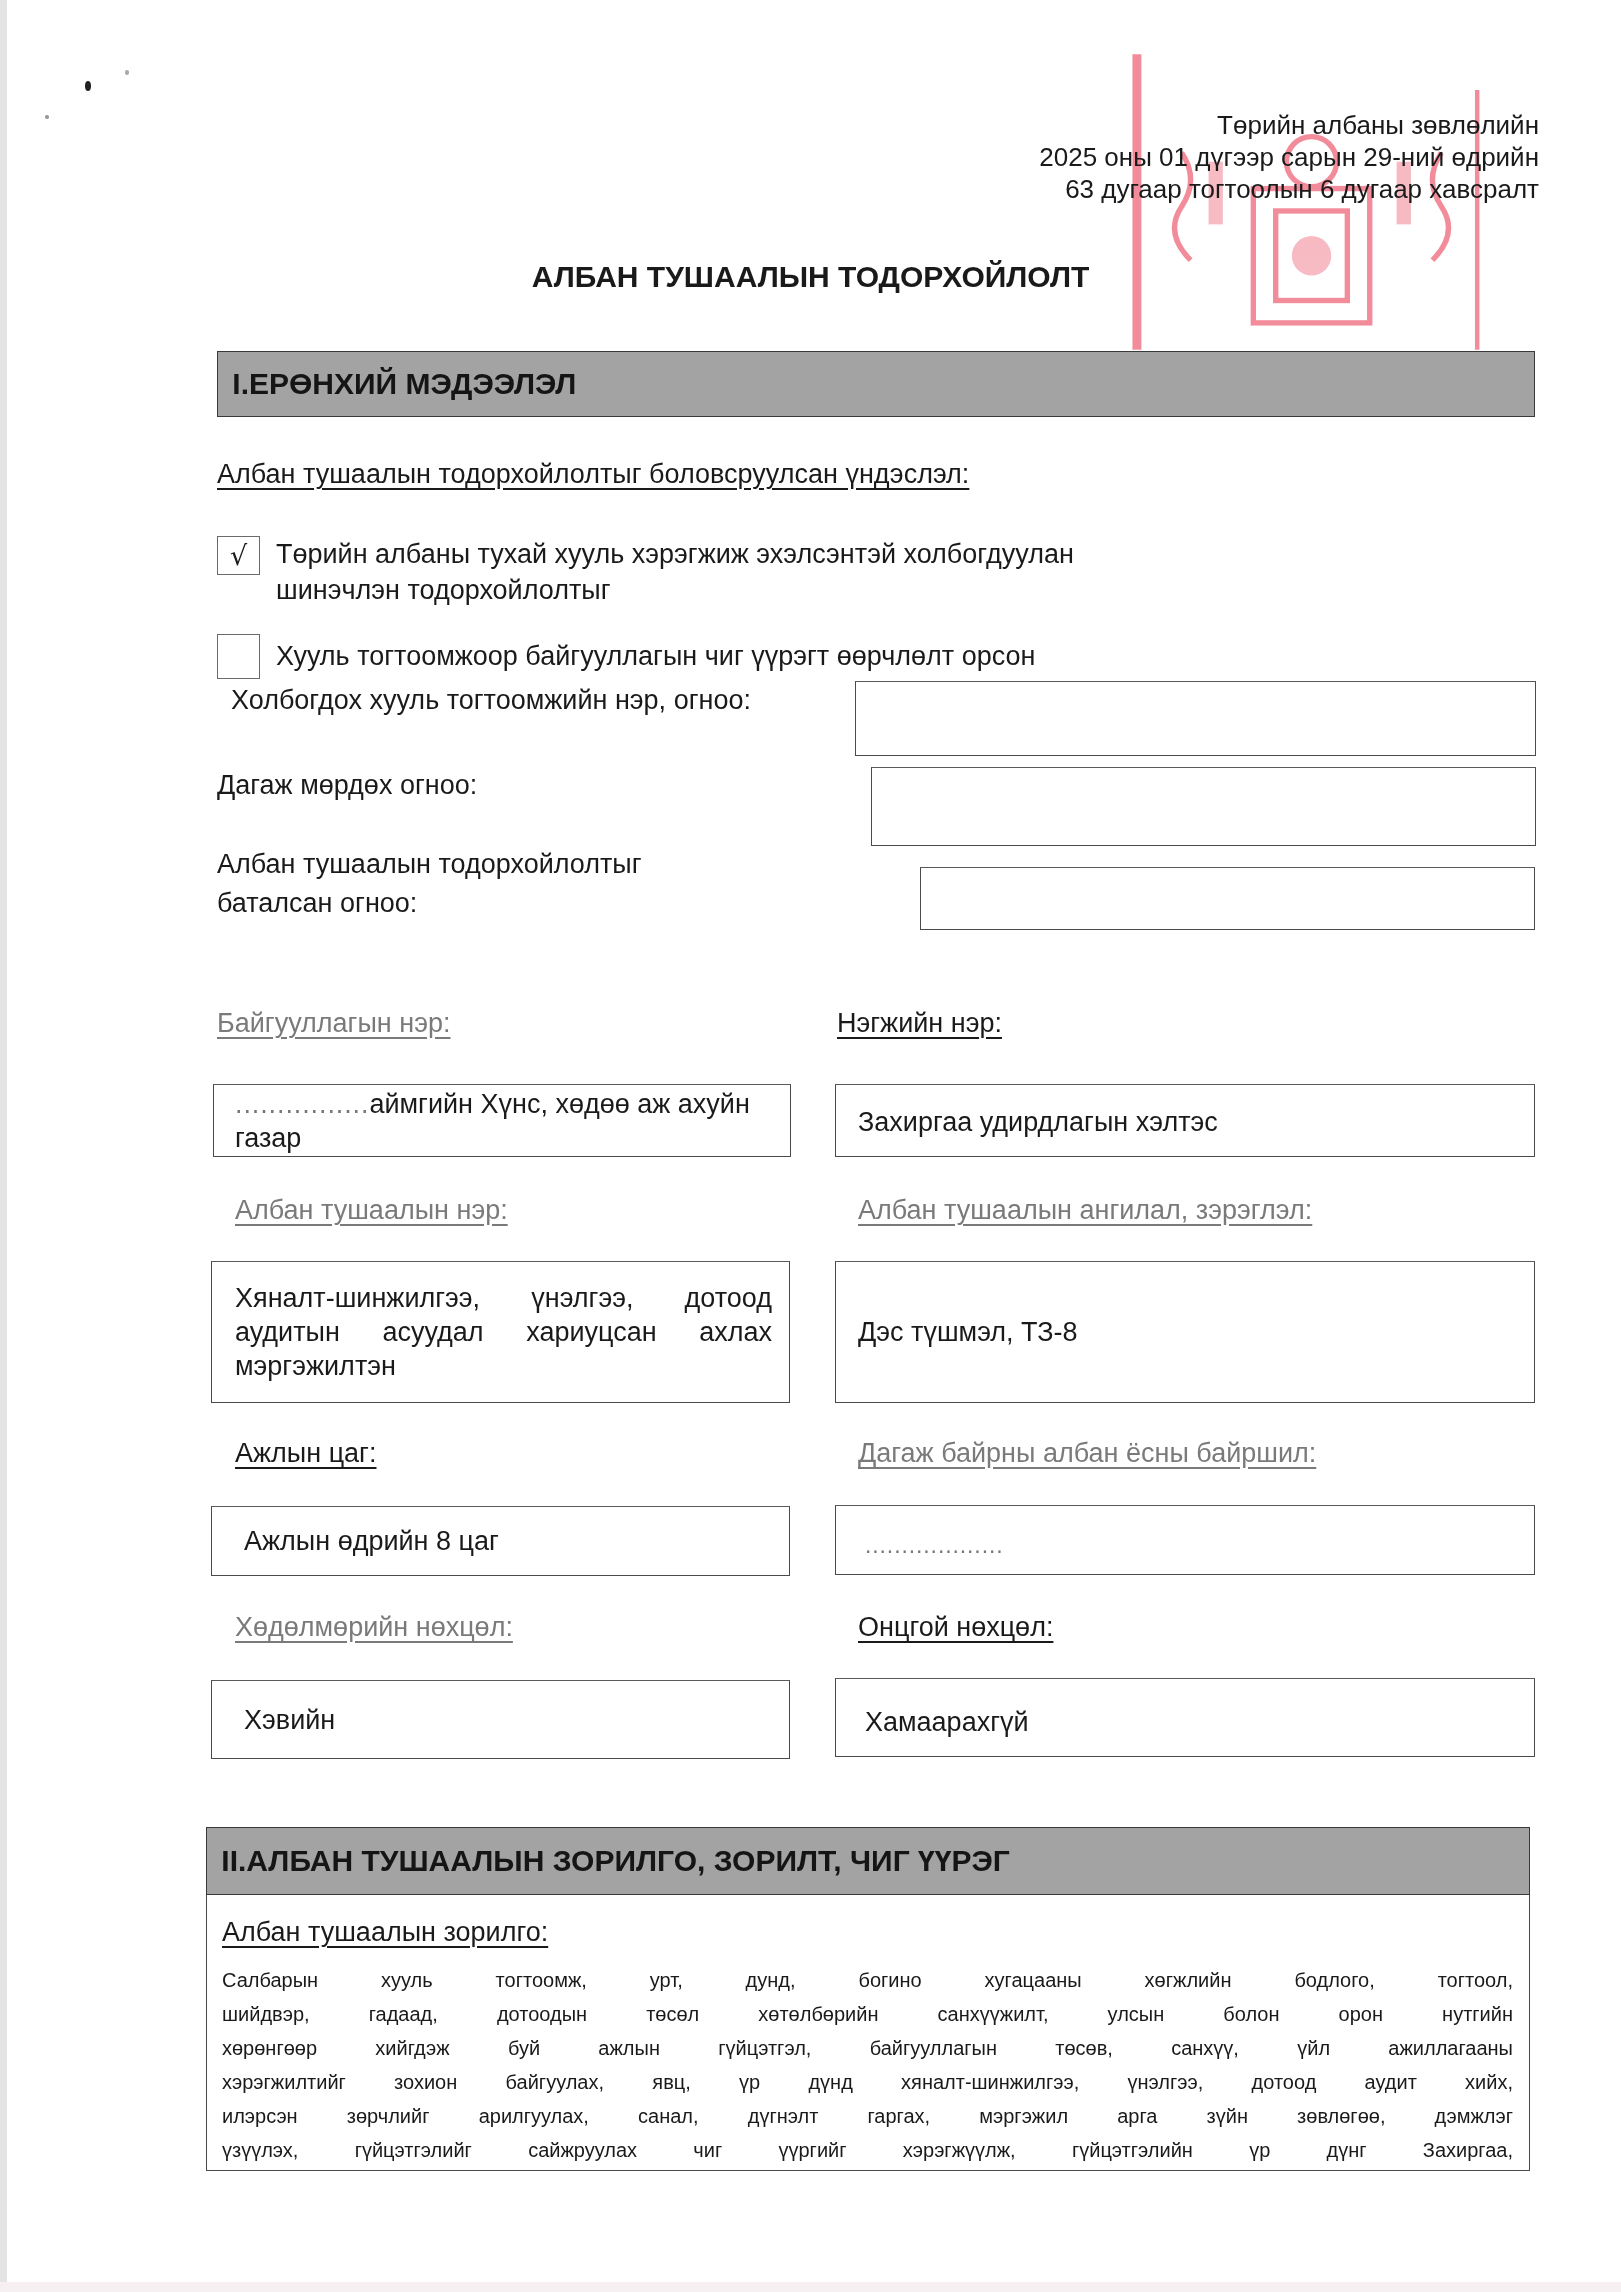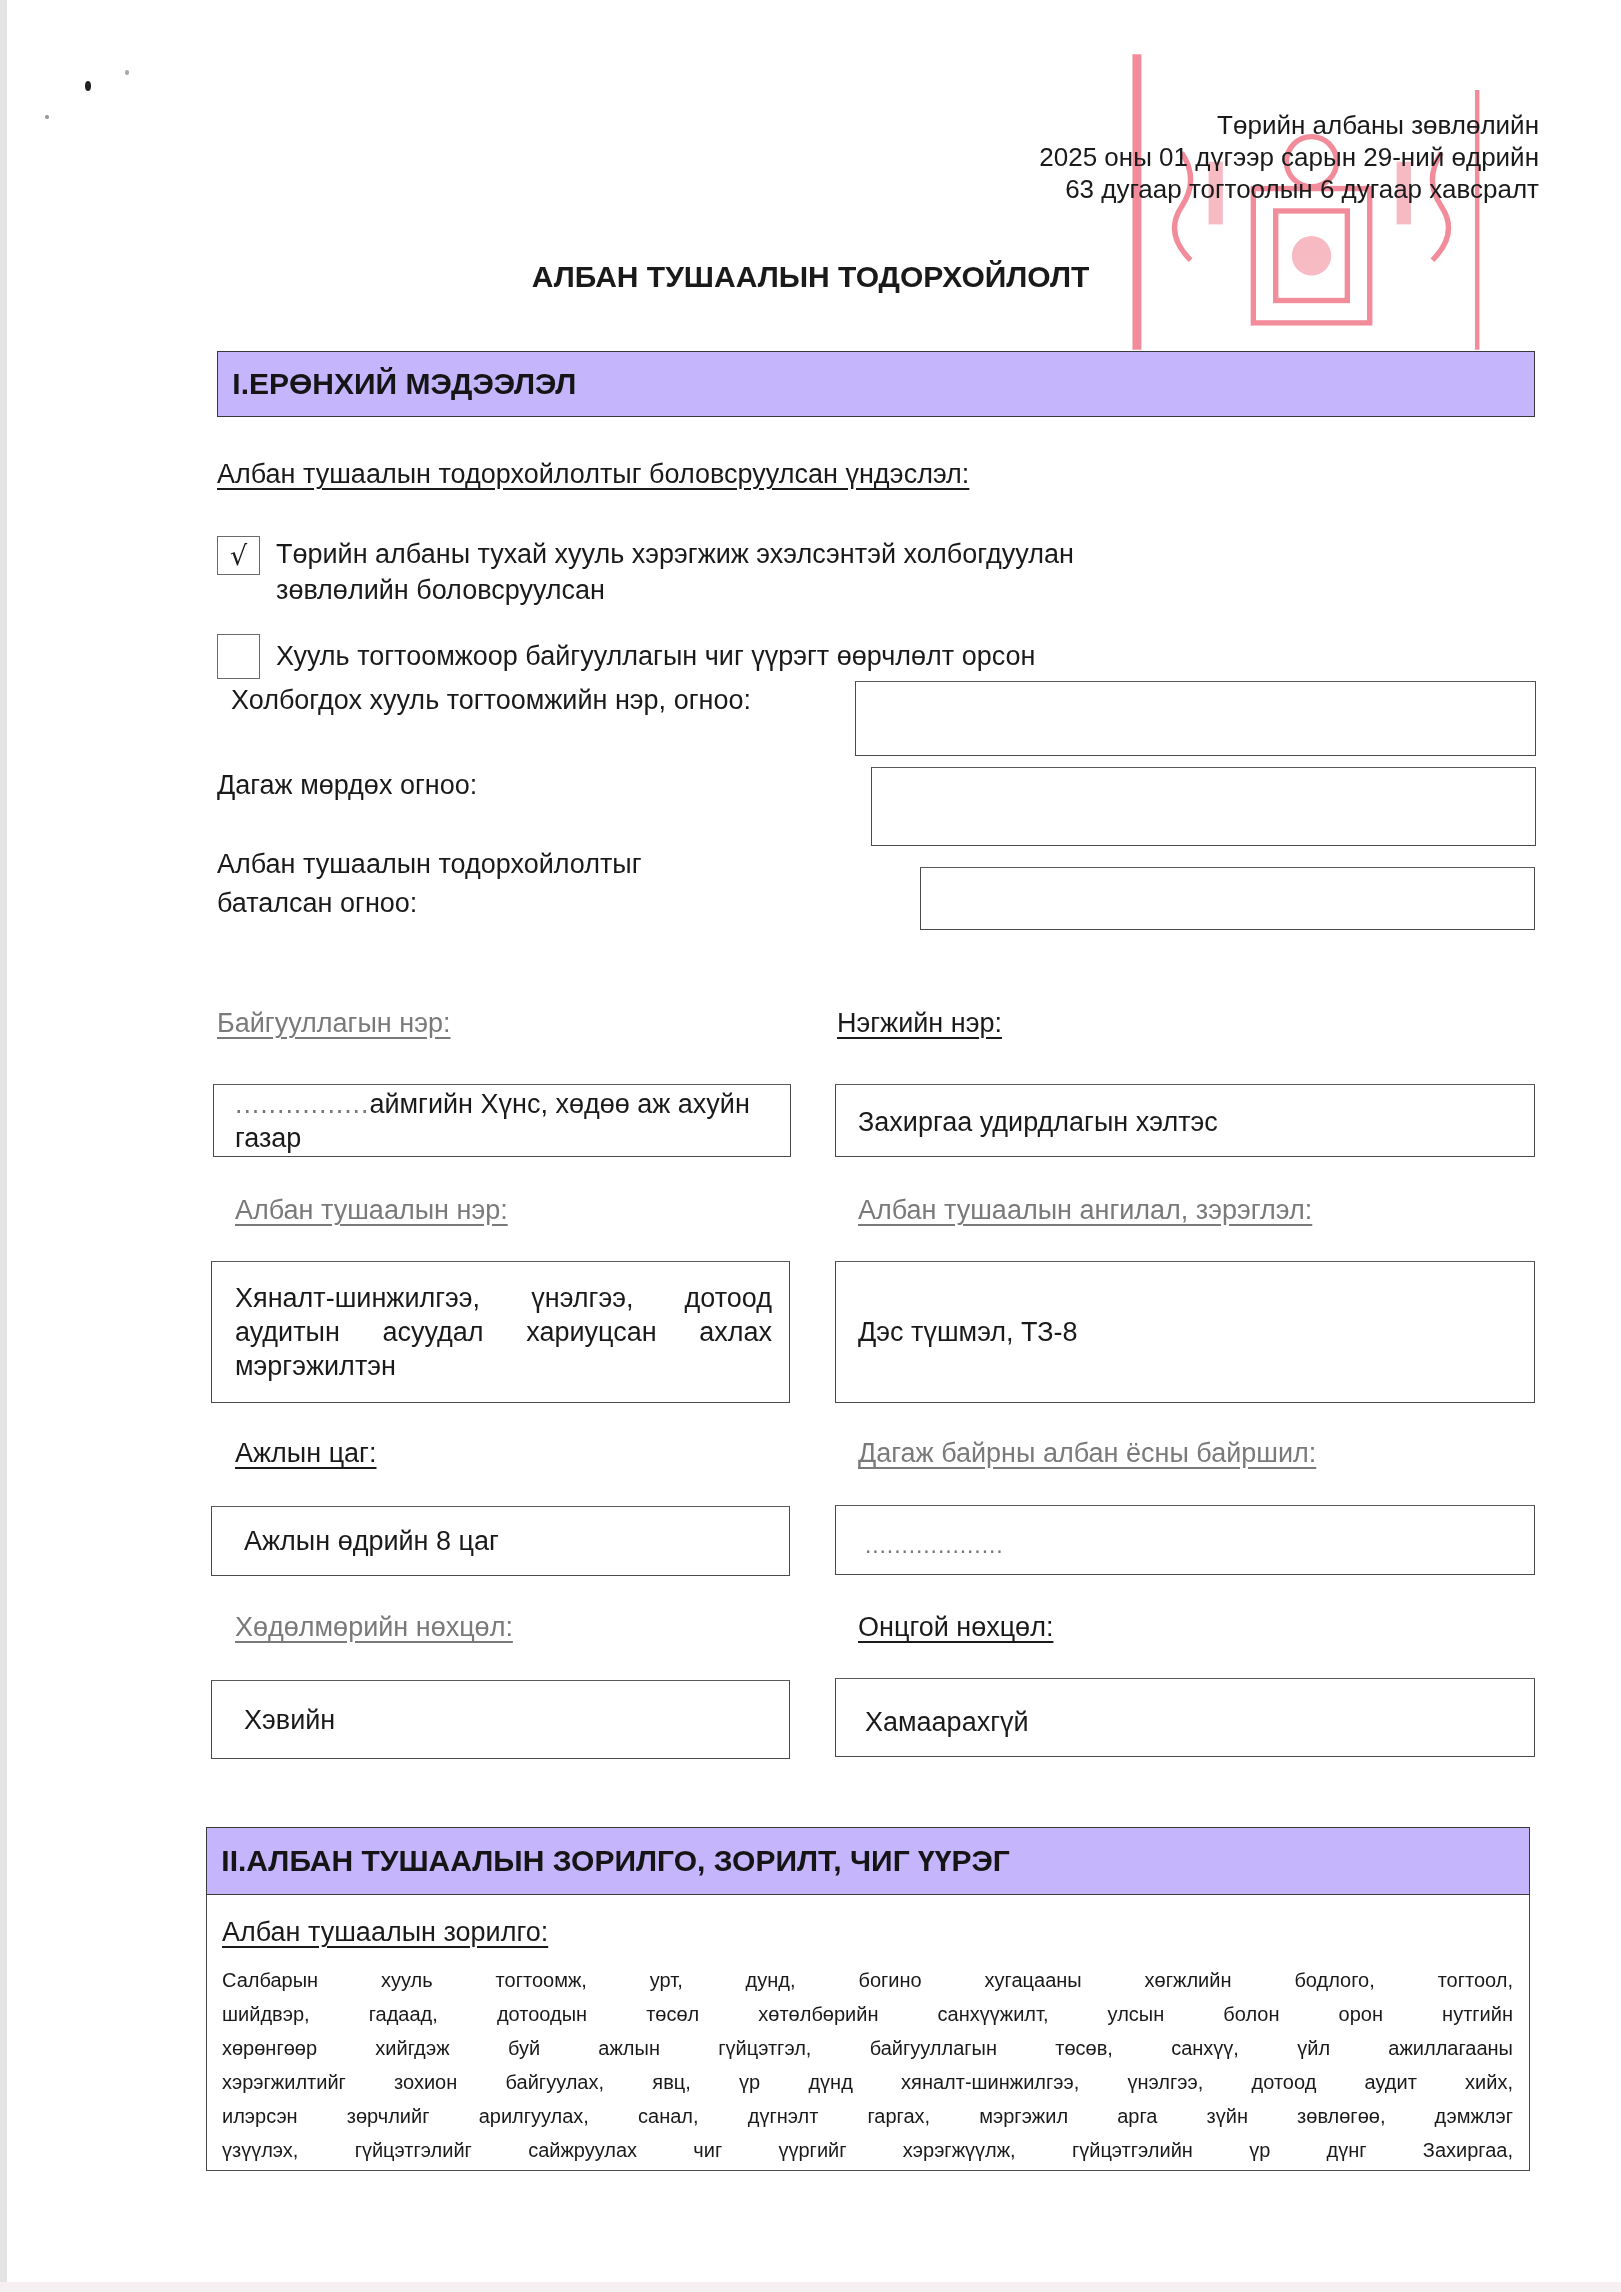--- a/index.html
+++ b/index.html
@@ -11,21 +11,21 @@
     .page-bottom { position: absolute; left: 0; bottom: 0; width: 1621px; height: 10.7px; background: #f6f0f2; }
     .speck { position: absolute; border-radius: 50%; background: #555; }
 
     
     .stamp { position: absolute; left: 1119px; top: 54px; width: 394px; height: 296px; opacity: 0.55; pointer-events: none; }
 
     .header-note { position: absolute; right: 82px; top: 109px; text-align: right; font-size: 26px; line-height: 32px; }
     .doc-title { position: absolute; left: 0; width: 1469px; top: 260px; text-align: center; font-size: 30px; font-weight: bold; padding-left: 152px; box-sizing: border-box; }
 
     .section-bar {
-      position: absolute; left: 217px; width: 1318px; height: 66px; background: #c4b5fd;
+      position: absolute; left: 217px; width: 1318px; height: 66px; background: #a3a3a3;
       border: 1.8px solid #3a3a3a; box-sizing: border-box; display: flex; align-items: center; padding-left: 14.3px;
       font-size: 30px; font-weight: bold; color: #151515;
     }
     .ul-label { position: absolute; font-size: 27px; text-decoration: underline; text-underline-offset: 4.5px; }
     .ul-label.faded { color: #7a7a7a; }
 
     .cb-row { position: absolute; left: 217px; display: flex; align-items: flex-start; font-size: 27px; line-height: 36px; }
     .checkbox { width: 43px; height: 39px; border: 1.8px solid #6a6a6a; box-sizing: border-box; margin-right: 16px; display: flex; align-items: center; justify-content: center; font-family: "DejaVu Serif", serif; font-size: 27px; flex-shrink: 0; }
 
     .plain-label { position: absolute; font-size: 27px; line-height: 39px; }
@@ -75,21 +75,21 @@
 <div class="section-bar" style="top:351px;">
   <span>I.ЕРӨНХИЙ МЭДЭЭЛЭЛ</span>
 </div>
 
 <div class="ul-label" style="left:217px;top:459px;">Албан тушаалын тодорхойлолтыг боловсруулсан үндэслэл:</div>
 
 <div class="cb-row" style="top:536px;">
   <div class="checkbox">√</div>
   <div>
     <div>Төрийн албаны тухай хууль хэрэгжиж эхэлсэнтэй холбогдуулан</div>
-    <div>зөвлөлийн боловсруулсан</div>
+    <div>шинэчлэн тодорхойлолтыг</div>
   </div>
 </div>
 
 <div class="cb-row" style="top:634px;">
   <div class="checkbox" style="height:45px;"></div>
   <div style="padding-top:3.6px;">Хууль тогтоомжоор байгууллагын чиг үүрэгт өөрчлөлт орсон</div>
 </div>
 
 <div class="plain-label" style="left:231px;top:681px;">Холбогдох хууль тогтоомжийн нэр, огноо:</div>
 <div class="box" style="left:855px;top:681px;width:681px;height:75px;">

